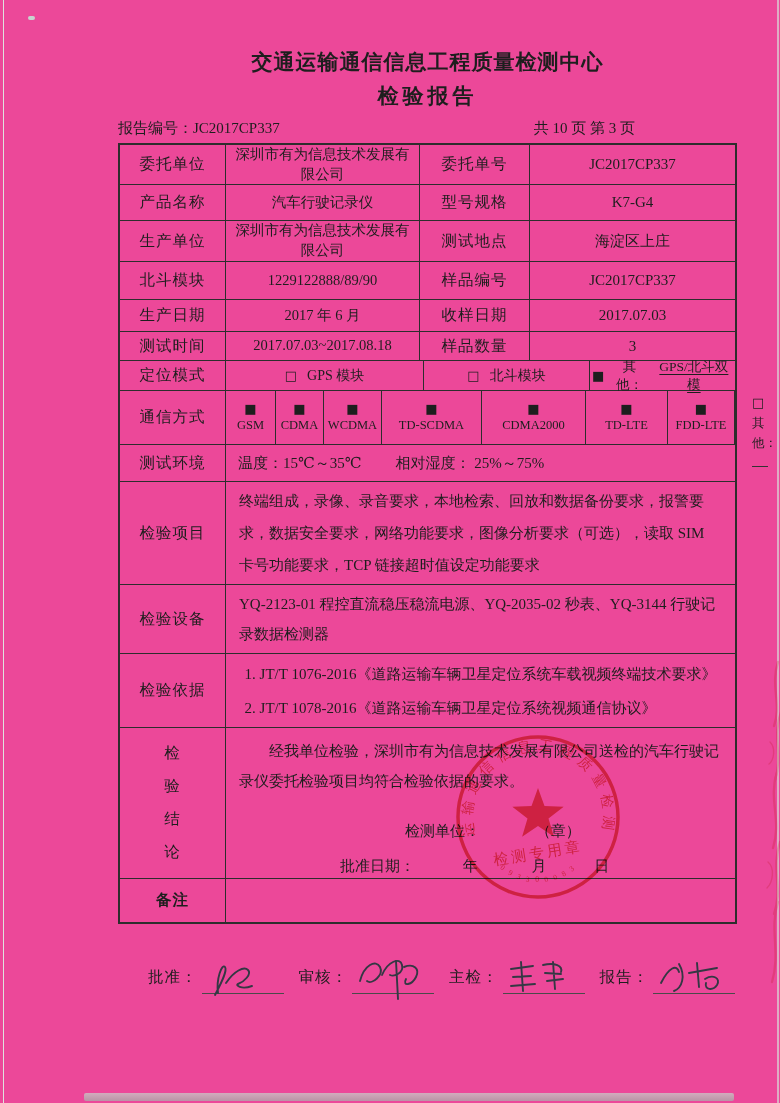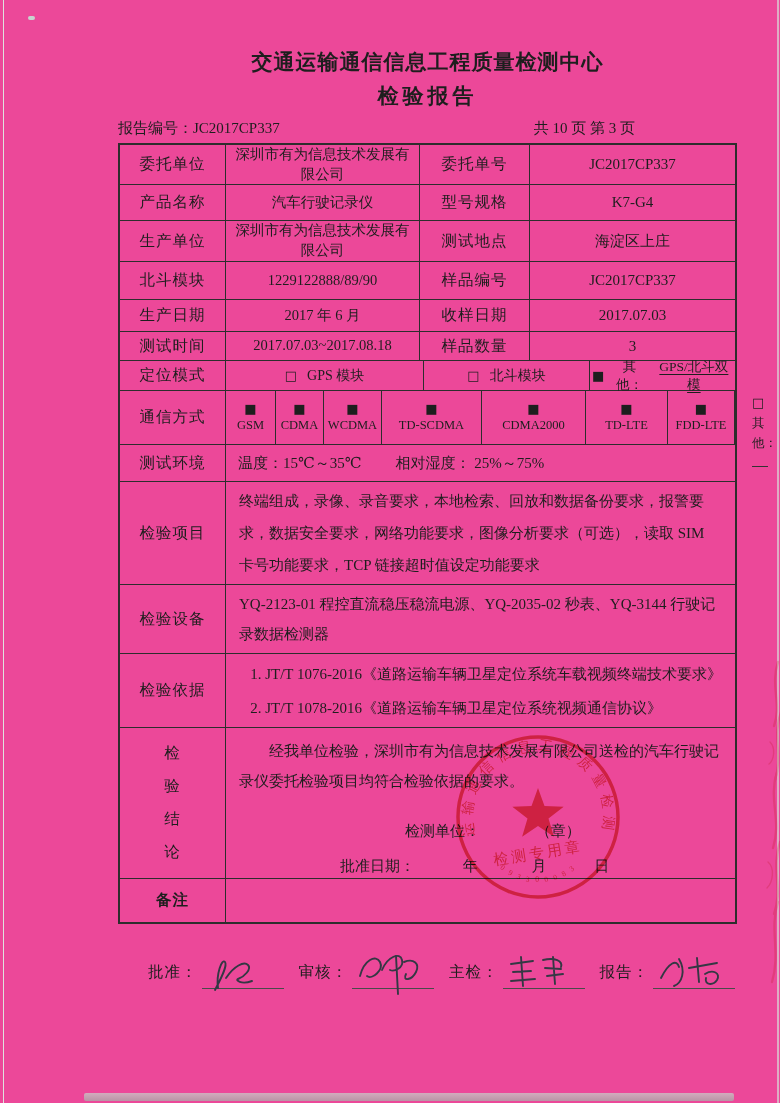--- a/index.html
+++ b/index.html
@@ -48,21 +48,21 @@
   .glyph { font-family:"DejaVu Sans",sans-serif; font-size:13px; line-height:1; }
 
   .comm-cell { flex-direction:column; justify-content:center; gap:3px; font-size:12.5px; flex:none; padding:2px 0; }
   .cw1{width:50px}.cw2{width:48px}.cw3{width:58px}.cw4{width:100px}.cw5{width:104px}.cw6{width:82px}.cw7{width:67px}
   .comm-other { flex:1; font-size:12.5px; line-height:1.6; padding:2px 17px; display:block; text-align:left; }
   .blank-sm { display:inline-block; width:16px; border-bottom:1px solid #333; height:10px; }
 
   .env-cell { flex:1; justify-content:flex-start; text-align:left; padding-left:12px; font-size:15px; }
   .env-hum  { margin-left:34px; }
 
-  .para-cell { flex:1; justify-content:flex-end; align-items:center; text-align:left; padding:6px 13px; font-size:15px; }
+  .para-cell { flex:1; justify-content:center; align-items:center; text-align:left; padding:6px 13px; font-size:15px; }
   .para      { line-height:32px; margin:0; }
   .lines div { line-height:34px; white-space:nowrap; }
   .equip .para { line-height:30px; }
 
   .vlab { flex-direction:column; gap:12px; padding:14px 0; font-size:15.5px; }
   .concl-cell { flex:1; display:block; text-align:left; padding:8px 13px; font-size:15px; position:relative; }
   .concl-p { margin:0; text-indent:2em; line-height:30px; }
   .concl-unit { margin:26px 0 0 166px; }
   .concl-seal { margin-left:52px; }
   .concl-date { margin:16px 0 0 101px; }
@@ -70,21 +70,21 @@
 
   
   .stamp { position:absolute; left:452px; top:731px; width:172px; height:172px;
            mix-blend-mode:multiply; opacity:.82; pointer-events:none; }
   .stamp text { font-family:"Liberation Serif","DejaVu Serif",serif; }
 
   .smudge { position:absolute; right:-4px; top:652px; width:36px; height:360px;
             mix-blend-mode:multiply; opacity:.45; filter:blur(.6px); pointer-events:none; }
 
   
-  .signs { position:absolute; left:148px; top:942px; width:600px; height:52px; display:flex; gap:15px; align-items:flex-start; }
+  .signs { position:absolute; left:148px; top:942px; width:600px; height:52px; display:flex; gap:15px; align-items:flex-end; }
   .sig { display:flex; align-items:flex-end; gap:4px; }
   .sig-label { font-size:15.5px; padding-bottom:6px; letter-spacing:1px; }
   .sig-line { position:relative; width:82px; height:46px; border-bottom:1.5px solid #4a4a4a; }
   .sig-line svg { position:absolute; left:0; bottom:-8px; }
   .ink { fill:none; stroke:#343844; stroke-width:1.9; stroke-linecap:round; stroke-linejoin:round; }
 </style>
 </head>
 <body>
 
 <div class="page">

